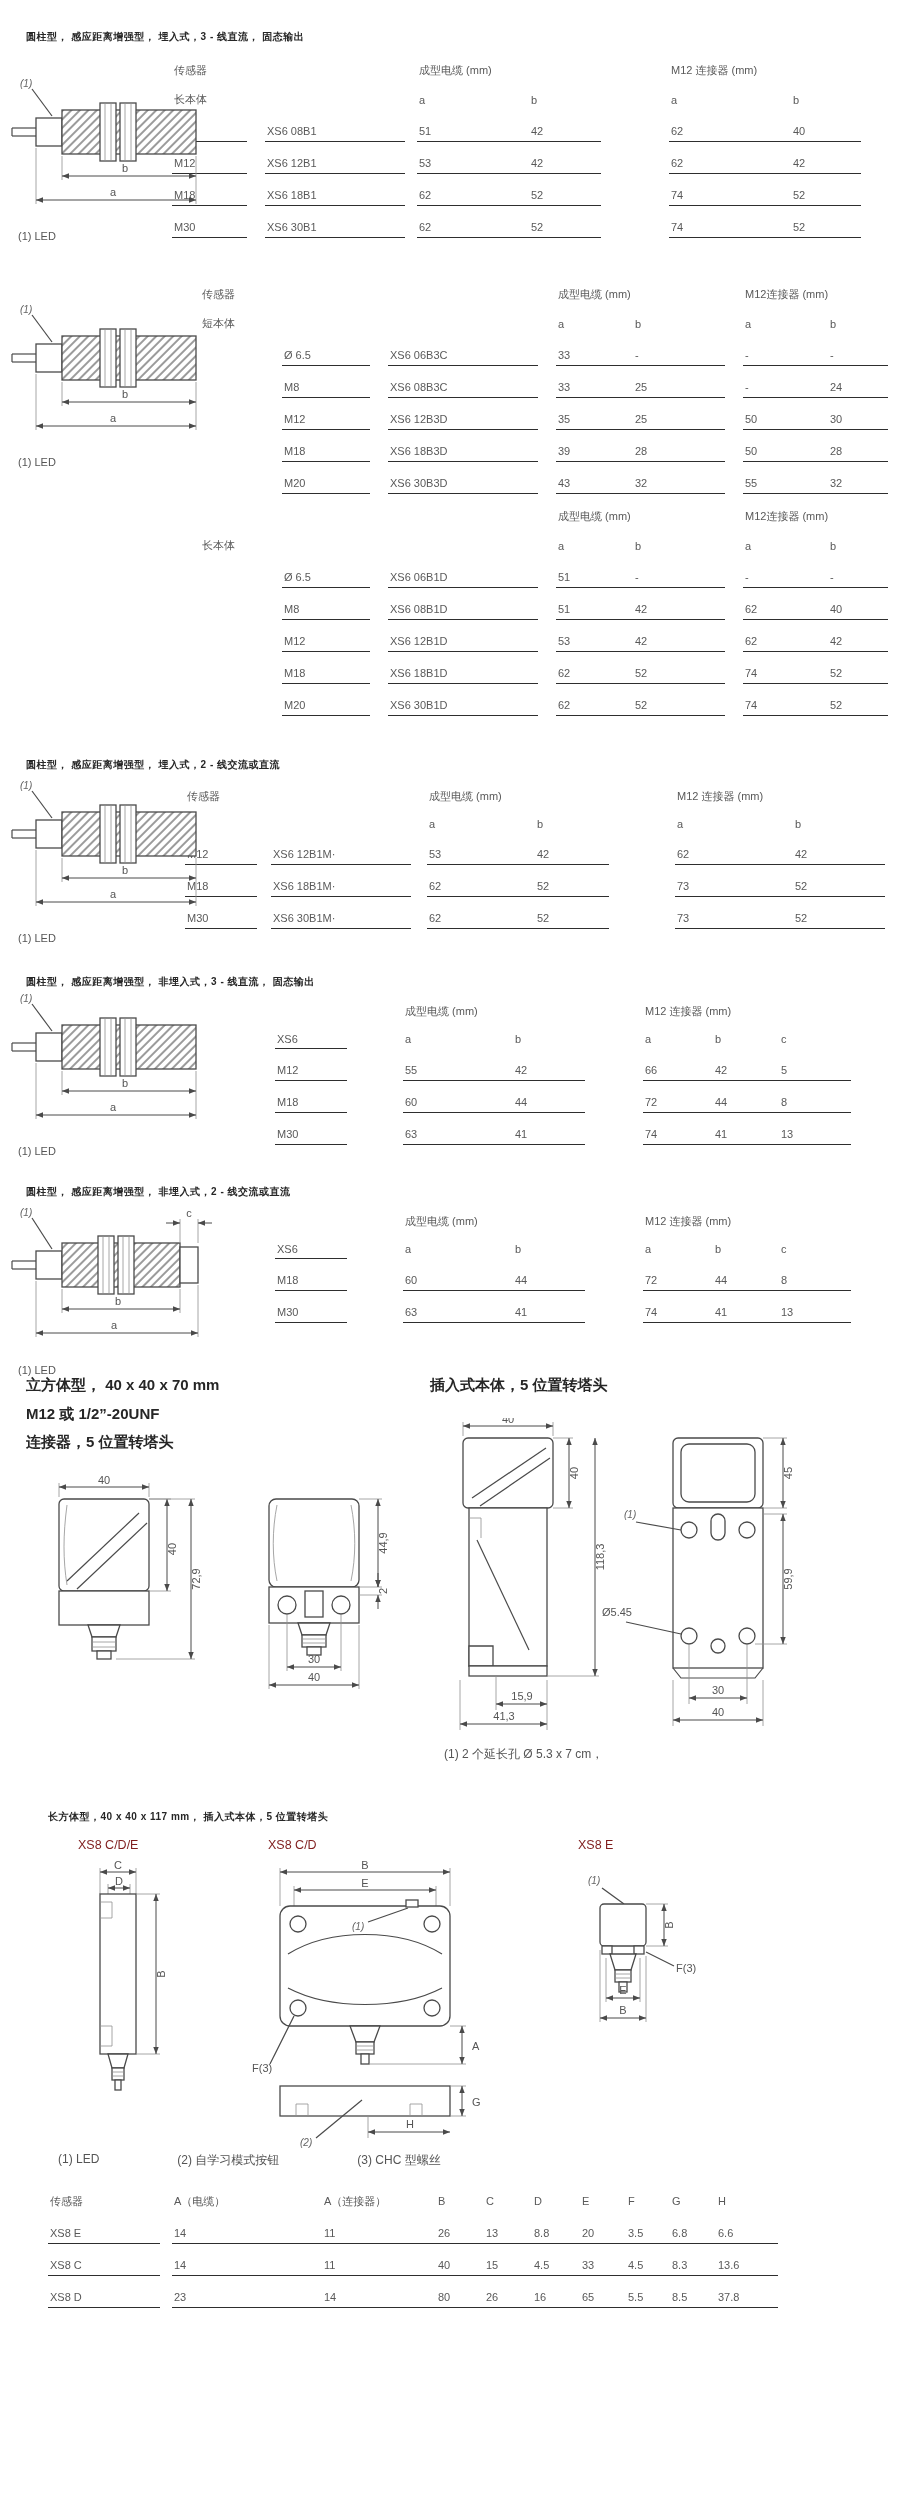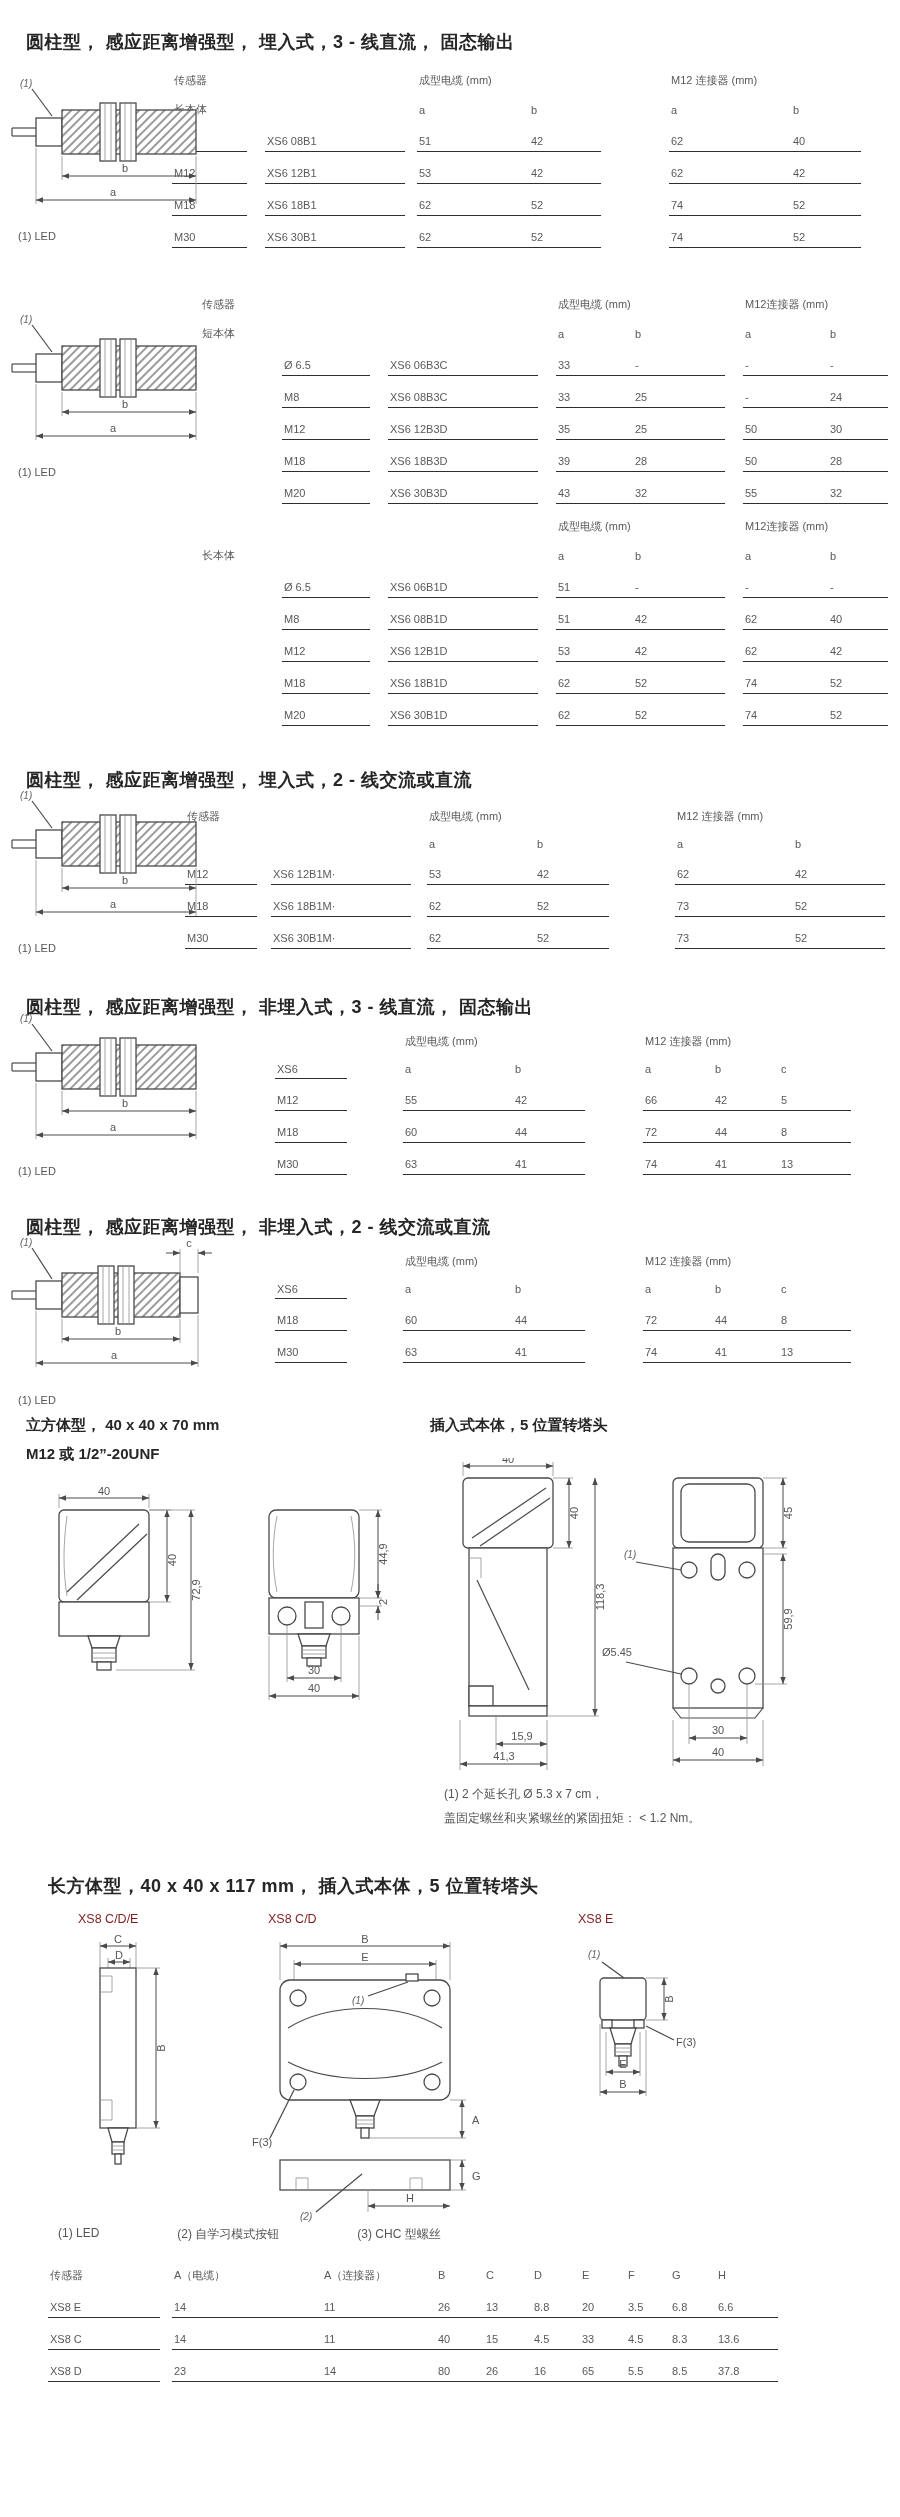--- a/index.html
+++ b/index.html
@@ -1,20 +1,20 @@
 <!DOCTYPE html>
 <html><head>
 <meta charset="utf-8">
 <style>
   *{box-sizing:border-box}
   html,body{margin:0;padding:0;background:#fff}
   body{font-family:"Liberation Sans","DejaVu Sans",sans-serif}
   .page{width:900px;height:2517px;position:relative;background:#fff;color:#595959;overflow:hidden}
   .sec{position:relative}
-  .sec-title{font-size:18px;font-weight:700;color:#262626;margin:0 0 0 26px;letter-spacing:.5px}
+  .sec-title{font-size:10px;font-weight:700;color:#262626;margin:0 0 0 26px;letter-spacing:.5px}
   .fig{position:absolute;left:8px;top:64px}
   .led-note{font-size:11px;color:#555;margin:4px 0 0 10px}
   table.dims{border-collapse:collapse;font-size:11px;color:#595959;table-layout:fixed}
   table.dims th{font-weight:400;text-align:left;padding:11px 2px 3px;white-space:nowrap;color:#595959}
   table.dims td{border-bottom:1.6px solid #2e2e2e;padding:15px 2px 4px;white-space:nowrap}
   table.dims td.sp,table.dims td.pad{border-bottom:none}
   table.dims th.u{border-bottom:1.6px solid #2e2e2e}
   .s1{padding-top:30px}.s1 table{margin:8px 0 0 172px}.s1 .fig{top:76px}
   .s2{padding-top:34px}.s2 table{margin-left:200px;margin-top:4px}.s2 .fig{top:64px}
   .s3{padding-top:42px}.s3 table{margin:6px 0 0 185px}.s3 .fig{top:62px}
@@ -675,20 +675,21 @@
             <td>13</td>
           </tr>
         </tbody>
     </table>
   </section>
 
   <section class="sec s6">
     <div class="s6-col-left">
       <p class="s6-h">立方体型， 40 x 40 x 70 mm</p>
       <p class="s6-h">M12 或 1/2”-20UNF</p>
+      <p class="s6-h">连接器，5 位置转塔头</p>
       <div class="s6-fig">
         <svg width="400" height="235" viewBox="0 0 400 235">
 
           <line class="thin" x1="33" y1="22" x2="33" y2="8"></line>
             <line class="thin" x1="123" y1="22" x2="123" y2="8"></line>
           <line class="dim" x1="33" y1="12" x2="123" y2="12" marker-start="url(#arr)" marker-end="url(#arr)"></line>
           <text class="dlab" x="78" y="9" text-anchor="middle">40</text>
           <rect class="shape" x="33" y="24" width="90" height="92" rx="5"></rect>
           <path class="ln" d="M41 106 L113 38"></path>
             <path class="ln" d="M51 114 L121 48"></path>
@@ -798,21 +799,20 @@
           <line class="dim" x1="259" y1="280" x2="317" y2="280" marker-start="url(#arr)" marker-end="url(#arr)"></line>
           <text class="dlab" x="288" y="276" text-anchor="middle">30</text>
           <line class="thin" x1="243" y1="262" x2="243" y2="308"></line>
             <line class="thin" x1="333" y1="262" x2="333" y2="308"></line>
           <line class="dim" x1="243" y1="302" x2="333" y2="302" marker-start="url(#arr)" marker-end="url(#arr)"></line>
           <text class="dlab" x="288" y="298" text-anchor="middle">40</text>
         </svg>
       </div>
       <div class="s6-notes">
         <div>(1) 2 个延长孔 Ø 5.3 x 7 cm，</div>
-        <div>盖固定螺丝和夹紧螺丝的紧固扭矩： &lt; 1.2 Nm。</div>
       </div>
     </div>
   </section>
 
   <section class="sec s7">
     <h2 class="sec-title" style="margin-left:48px">长方体型，40 x 40 x 117 mm， 插入式本体，5 位置转塔头</h2>
     <div class="s7-figrow">
       <div class="s7-figblock">
         <div class="s7-figlabel">XS8 C/D/E</div>
         <svg width="150" height="245" viewBox="0 0 150 245">

